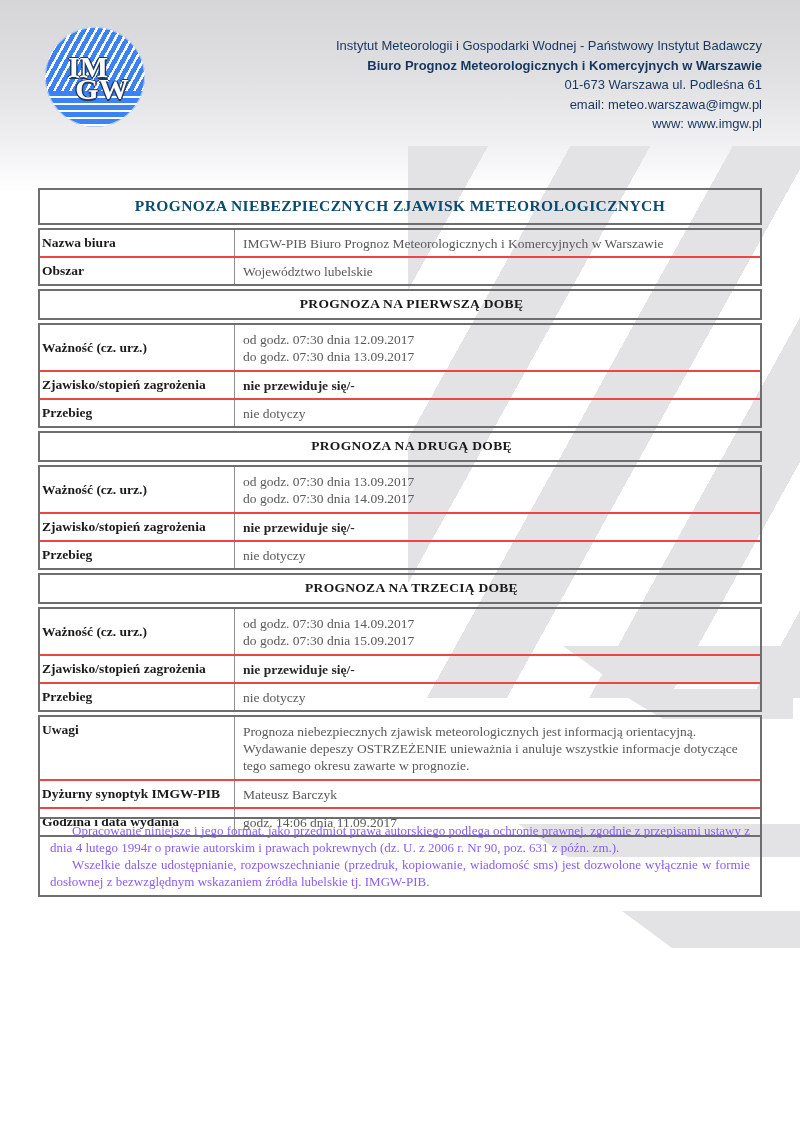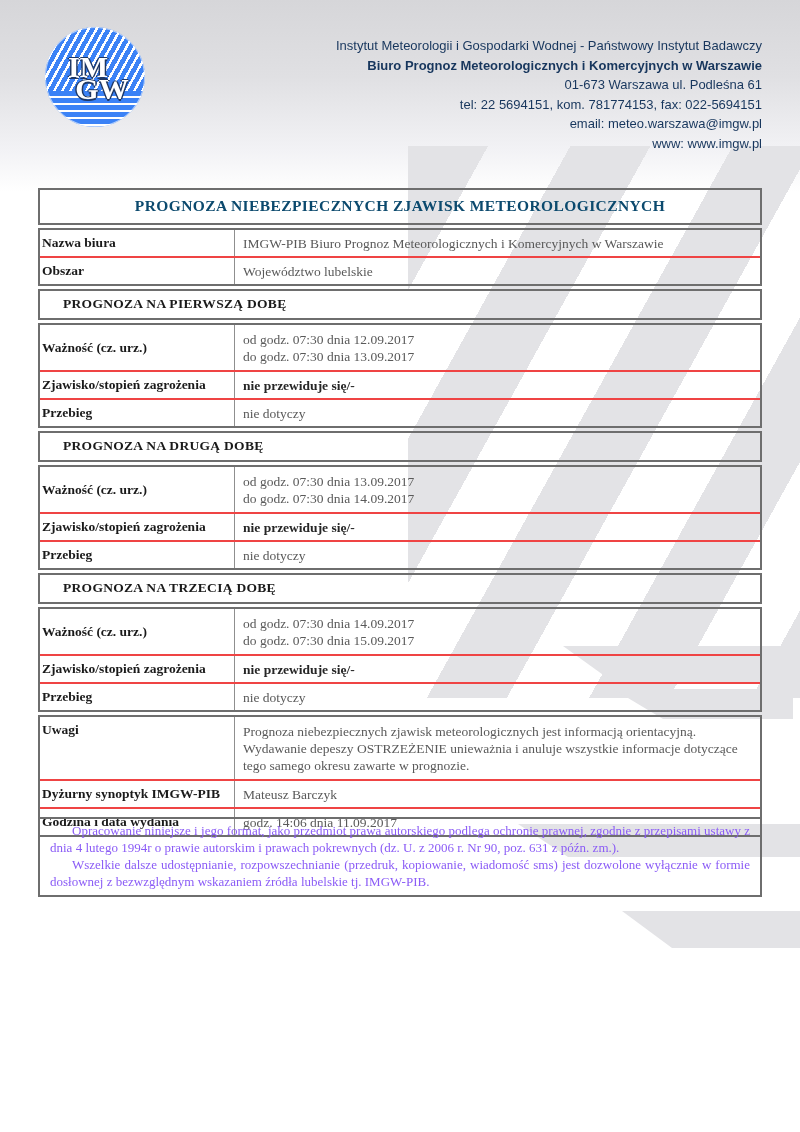--- a/index.html
+++ b/index.html
@@ -68,21 +68,21 @@
   }
   .cv.bold{font-weight:bold;color:#262626;}
   .h26{min-height:26px;}
   .h45{min-height:45px;}
   .h62{min-height:62px;}
   .title-row{
     text-align:center;font-weight:bold;font-size:15.5px;color:#0c4a6e;
     padding:7px 0 8px 0;letter-spacing:0.4px;
   }
   .section-head{
-    text-align:left;font-weight:bold;font-size:13.5px;color:#1a1a1a;
+    text-align:center;font-weight:bold;font-size:13.5px;color:#1a1a1a;
     padding:5px 0 6px 0;letter-spacing:0.3px;margin-left:23px;
   }
 
   
   .footer{
     position:absolute;left:38px;top:817px;width:700px;
     border:2px solid #6e6e6e;padding:3px 10px 5px 10px;
     font-size:13px;color:#8b5cf6;background:transparent;
   }
   .footer p{margin:0;text-indent:22px;text-align:justify;line-height:17px;}
@@ -100,21 +100,20 @@
 <div class="logo">
   <div class="hatch"></div>
   <div class="hlines"></div>
   <div class="lt im">IM</div>
   <div class="lt gw">GW</div>
 </div>
 <div class="hdr-text">
   <div>Instytut Meteorologii i Gospodarki Wodnej - Państwowy Instytut Badawczy</div>
   <div class="b">Biuro Prognoz Meteorologicznych i Komercyjnych w Warszawie</div>
   <div>01-673 Warszawa ul. Podleśna 61</div>
-  <div>tel: 22 5694151, kom. 781774153, fax: 022-5694151</div>
   <div>email: meteo.warszawa@imgw.pl</div>
   <div>www: www.imgw.pl</div>
 </div>
 
 <div class="doc">
 
   <div class="block">
     <div class="title-row">PROGNOZA NIEBEZPIECZNYCH ZJAWISK METEOROLOGICZNYCH</div>
   </div>
 

